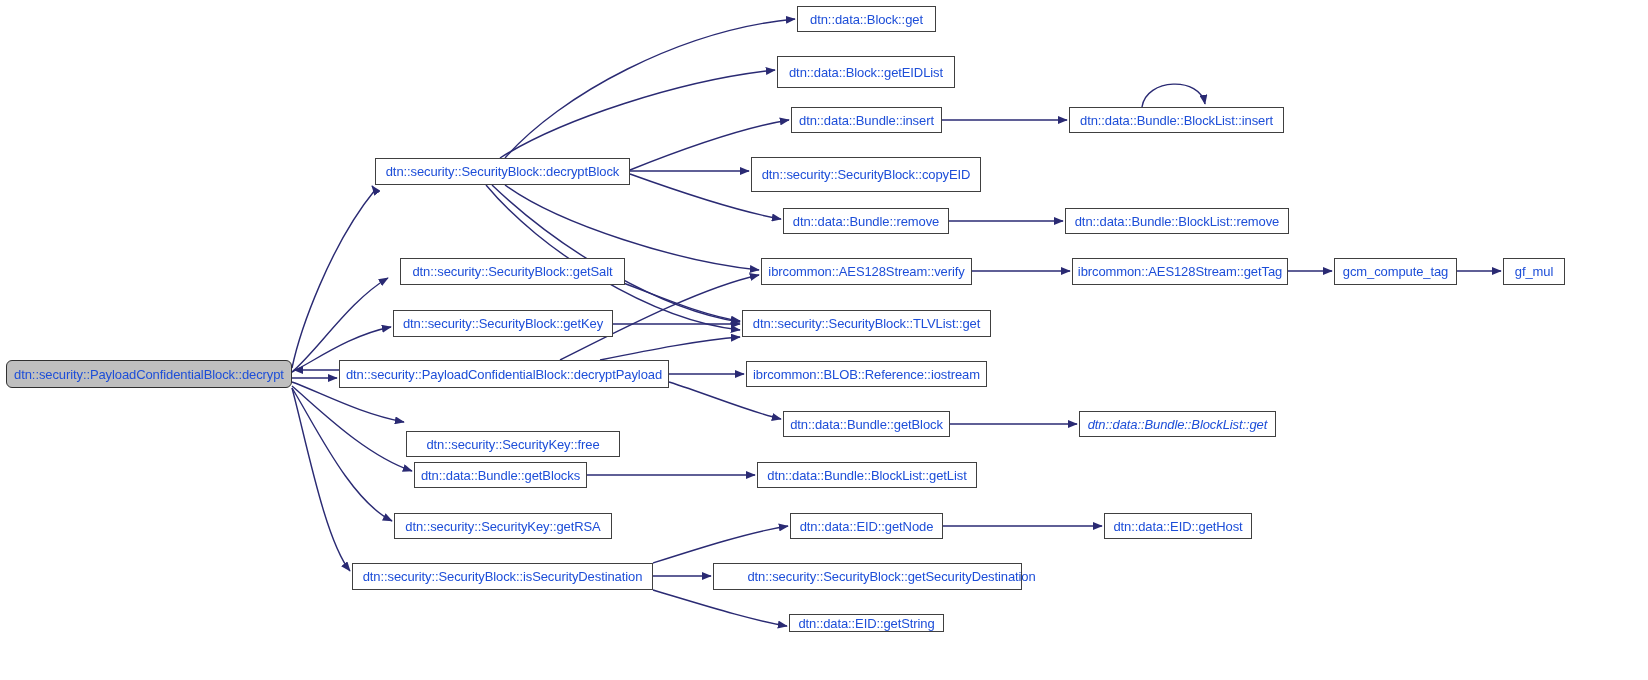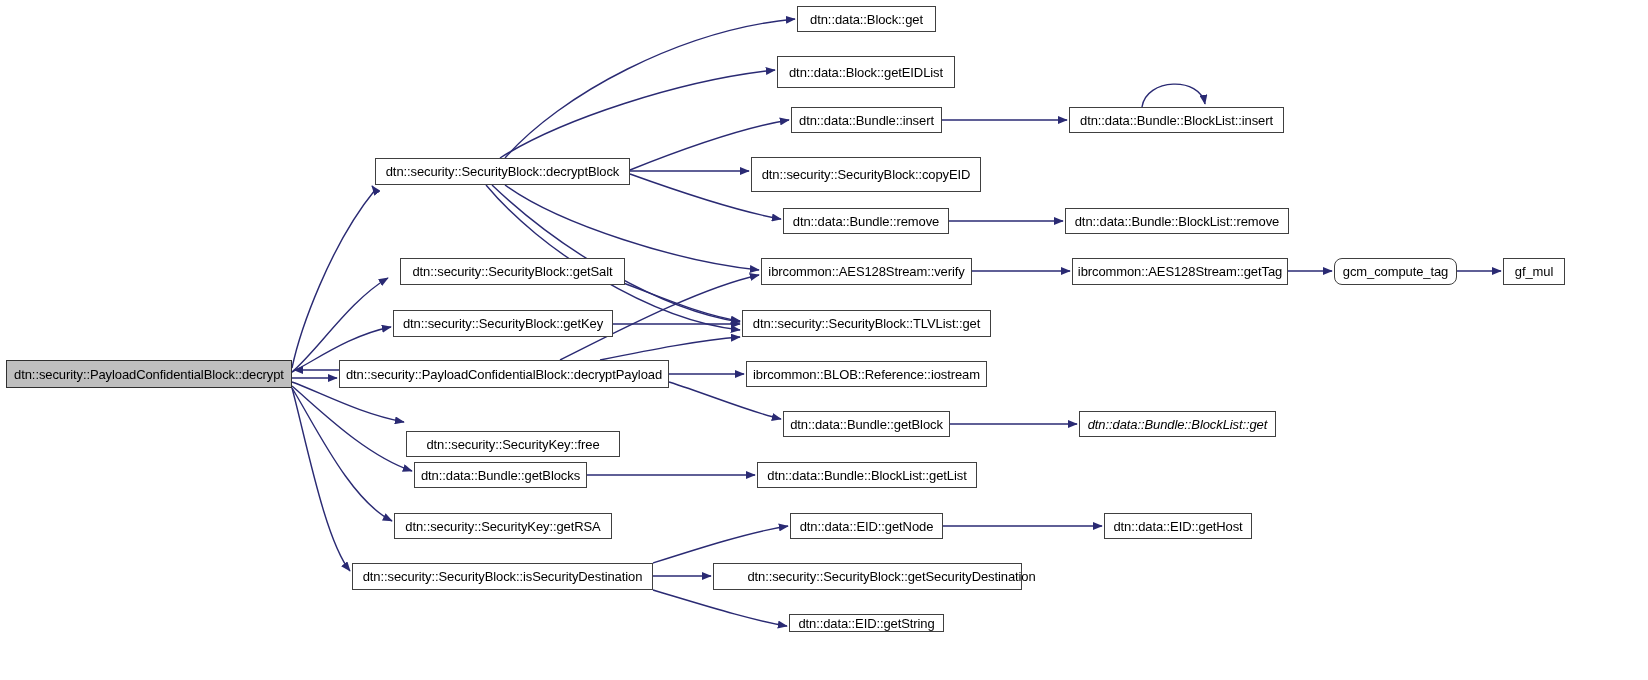--- a/index.html
+++ b/index.html
@@ -22,33 +22,34 @@
     top: 0;
     width: 1648px;
     height: 680px;
     pointer-events: none;
   }
   .node {
     position: absolute;
     box-sizing: border-box;
     border: 1px solid #404040;
     background: #ffffff;
-    color: #000000;
+    color: #1d4ed8;
     font-size: 13px;
     line-height: 1;
     white-space: nowrap;
     display: flex;
     align-items: center;
     justify-content: center;
     letter-spacing: -0.1px;
     z-index: 2;
   }
   .node.root {
     background: #bfbfbf;
     border-color: #303030;
+    border-radius: 6px;
   }
   .node-label {
     padding: 0 6px;
     pointer-events: none;
   }
 </style>
 </head>
 <body>
 
 <div id="canvas" style="background: rgb(255, 255, 255);">
@@ -171,20 +172,20 @@
       </div>
       <div class="node" style="left: 1072px; top: 258px; width: 216px; height: 27px;">
         <span class="node-label">ibrcommon::AES128Stream::getTag</span>
       </div>
       <div class="node" style="left: 1079px; top: 411px; width: 197px; height: 26px; font-style: italic;">
         <span class="node-label">dtn::data::Bundle::BlockList::get</span>
       </div>
       <div class="node" style="left: 1104px; top: 513px; width: 148px; height: 26px;">
         <span class="node-label">dtn::data::EID::getHost</span>
       </div>
-      <div class="node" style="left: 1334px; top: 258px; width: 123px; height: 27px; border-radius: 8px;">
+      <div class="node" style="left: 1334px; top: 258px; width: 123px; height: 27px;">
         <span class="node-label">gcm_compute_tag</span>
       </div>
       <div class="node" style="left: 1503px; top: 258px; width: 62px; height: 27px;">
         <span class="node-label">gf_mul</span>
       </div>
     </div>
 </div>
 
 </body></html>

